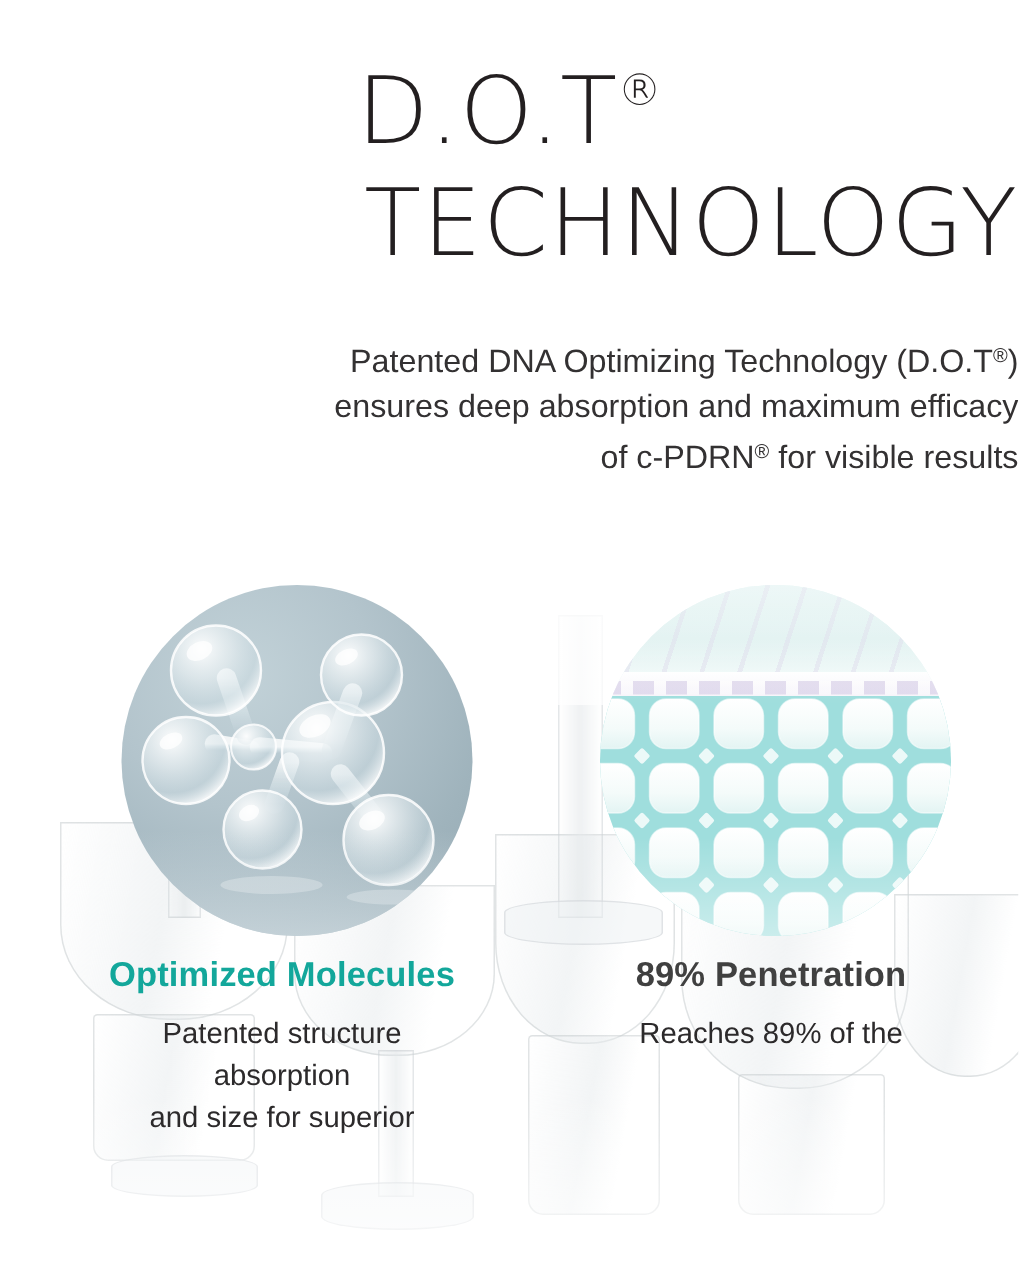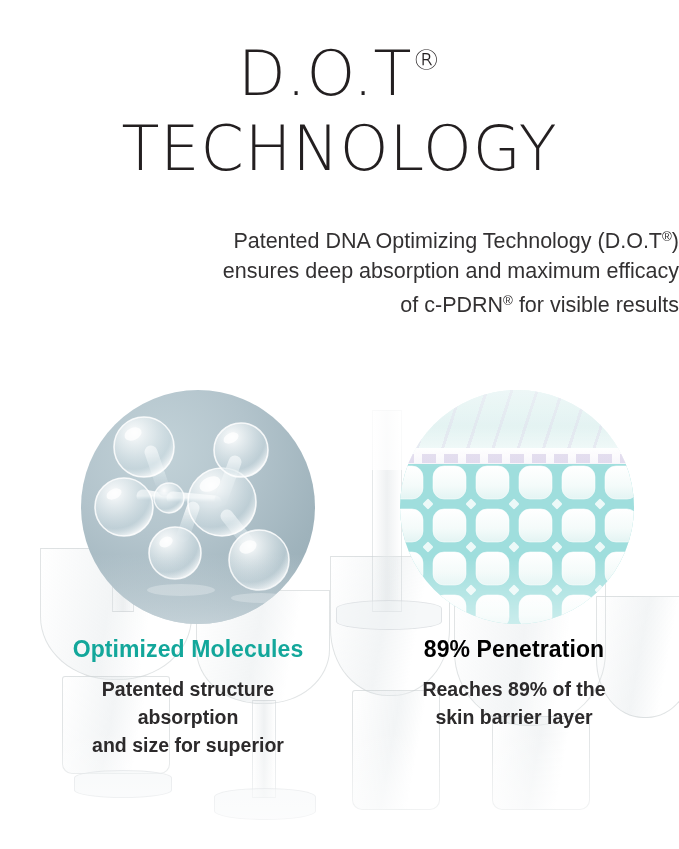--- a/index.html
+++ b/index.html
@@ -28,21 +28,21 @@
 
   .title{
     text-align:center;
     color:#231f20;
     font-family:"DejaVu Sans", sans-serif;
     font-weight:300;
     letter-spacing:.5px;
     line-height:.92;
   }
   .title-l1{position:absolute;left:0;top:45px;width:679px;font-size:62px;}
-  .title-l2{position:absolute;left:0;top:120px;width:679px;font-size:62px;letter-spacing:1px;}
+  .title-l2{position:absolute;left:0;top:120px;width:679px;font-size:62px;letter-spacing:1px;text-align:right;}
   .title-l1 .reg{font-size:.47em;vertical-align:.86em;letter-spacing:0;}
 
   .subtitle{
     position:absolute;left:0;top:222px;width:679px;
     text-align:right;color:#333132;
     font-size:21.5px;line-height:30px;font-weight:400;
   }
   .subtitle .sup{font-size:.62em;vertical-align:.52em;}
 
   
@@ -69,21 +69,21 @@
     background:repeating-linear-gradient(90deg,rgba(221,214,235,.85) 0 14px,rgba(255,255,255,.2) 14px 22px);border-radius:6px;}
   .lat-grid{position:absolute;left:-14px;top:74px;width:262px;height:175px;}
   .lat-shade{position:absolute;left:0;top:0;width:100%;height:100%;
     background:linear-gradient(180deg,rgba(255,255,255,.38) 0%,rgba(255,255,255,0) 34%,rgba(255,255,255,0) 72%,rgba(255,255,255,.45) 100%);}
 
   
   .feat{position:absolute;width:300px;text-align:center;}
   .feat-left{left:38px;top:634px;}
   .feat-right{left:364px;top:634px;}
   .feat-head{font-size:23px;font-weight:700;line-height:30px;letter-spacing:.1px;}
-  .feat-body{font-size:19.5px;line-height:28px;color:#2c2a2b;margin-top:11px;font-weight:700;}
+  .feat-body{font-size:19.5px;line-height:28px;color:#2c2a2b;margin-top:11px;font-weight:400;}
 </style>
 </head>
 <body>
 
 <div id="page">
 
   <div class="bg-glass">
     <div class="gl flask" style="left:40px;  top:548px; width:150px; height:130px;"></div>
     <div class="gl beaker" style="left:62px; top:676px; width:106px; height:96px;"></div>
     <div class="gl flask" style="left:196px; top:590px; width:132px; height:112px;"></div>
@@ -235,21 +235,20 @@
     <div class="feat feat-left">
       <div class="feat-head" style="color:#13a79b">Optimized Molecules</div>
       <div class="feat-body">
         <div>Patented structure</div>
         <div>absorption</div>
         <div>and size for superior</div>
       </div>
     </div>
 
     <div class="feat feat-right">
-      <div class="feat-head" style="color:#000000">89% Penetration</div>
+      <div class="feat-head" style="color:#404040">89% Penetration</div>
       <div class="feat-body">
         <div>Reaches 89% of the</div>
-        <div>skin barrier layer</div>
       </div>
     </div>
 
   </div>
 </div>
 
 </body></html>

